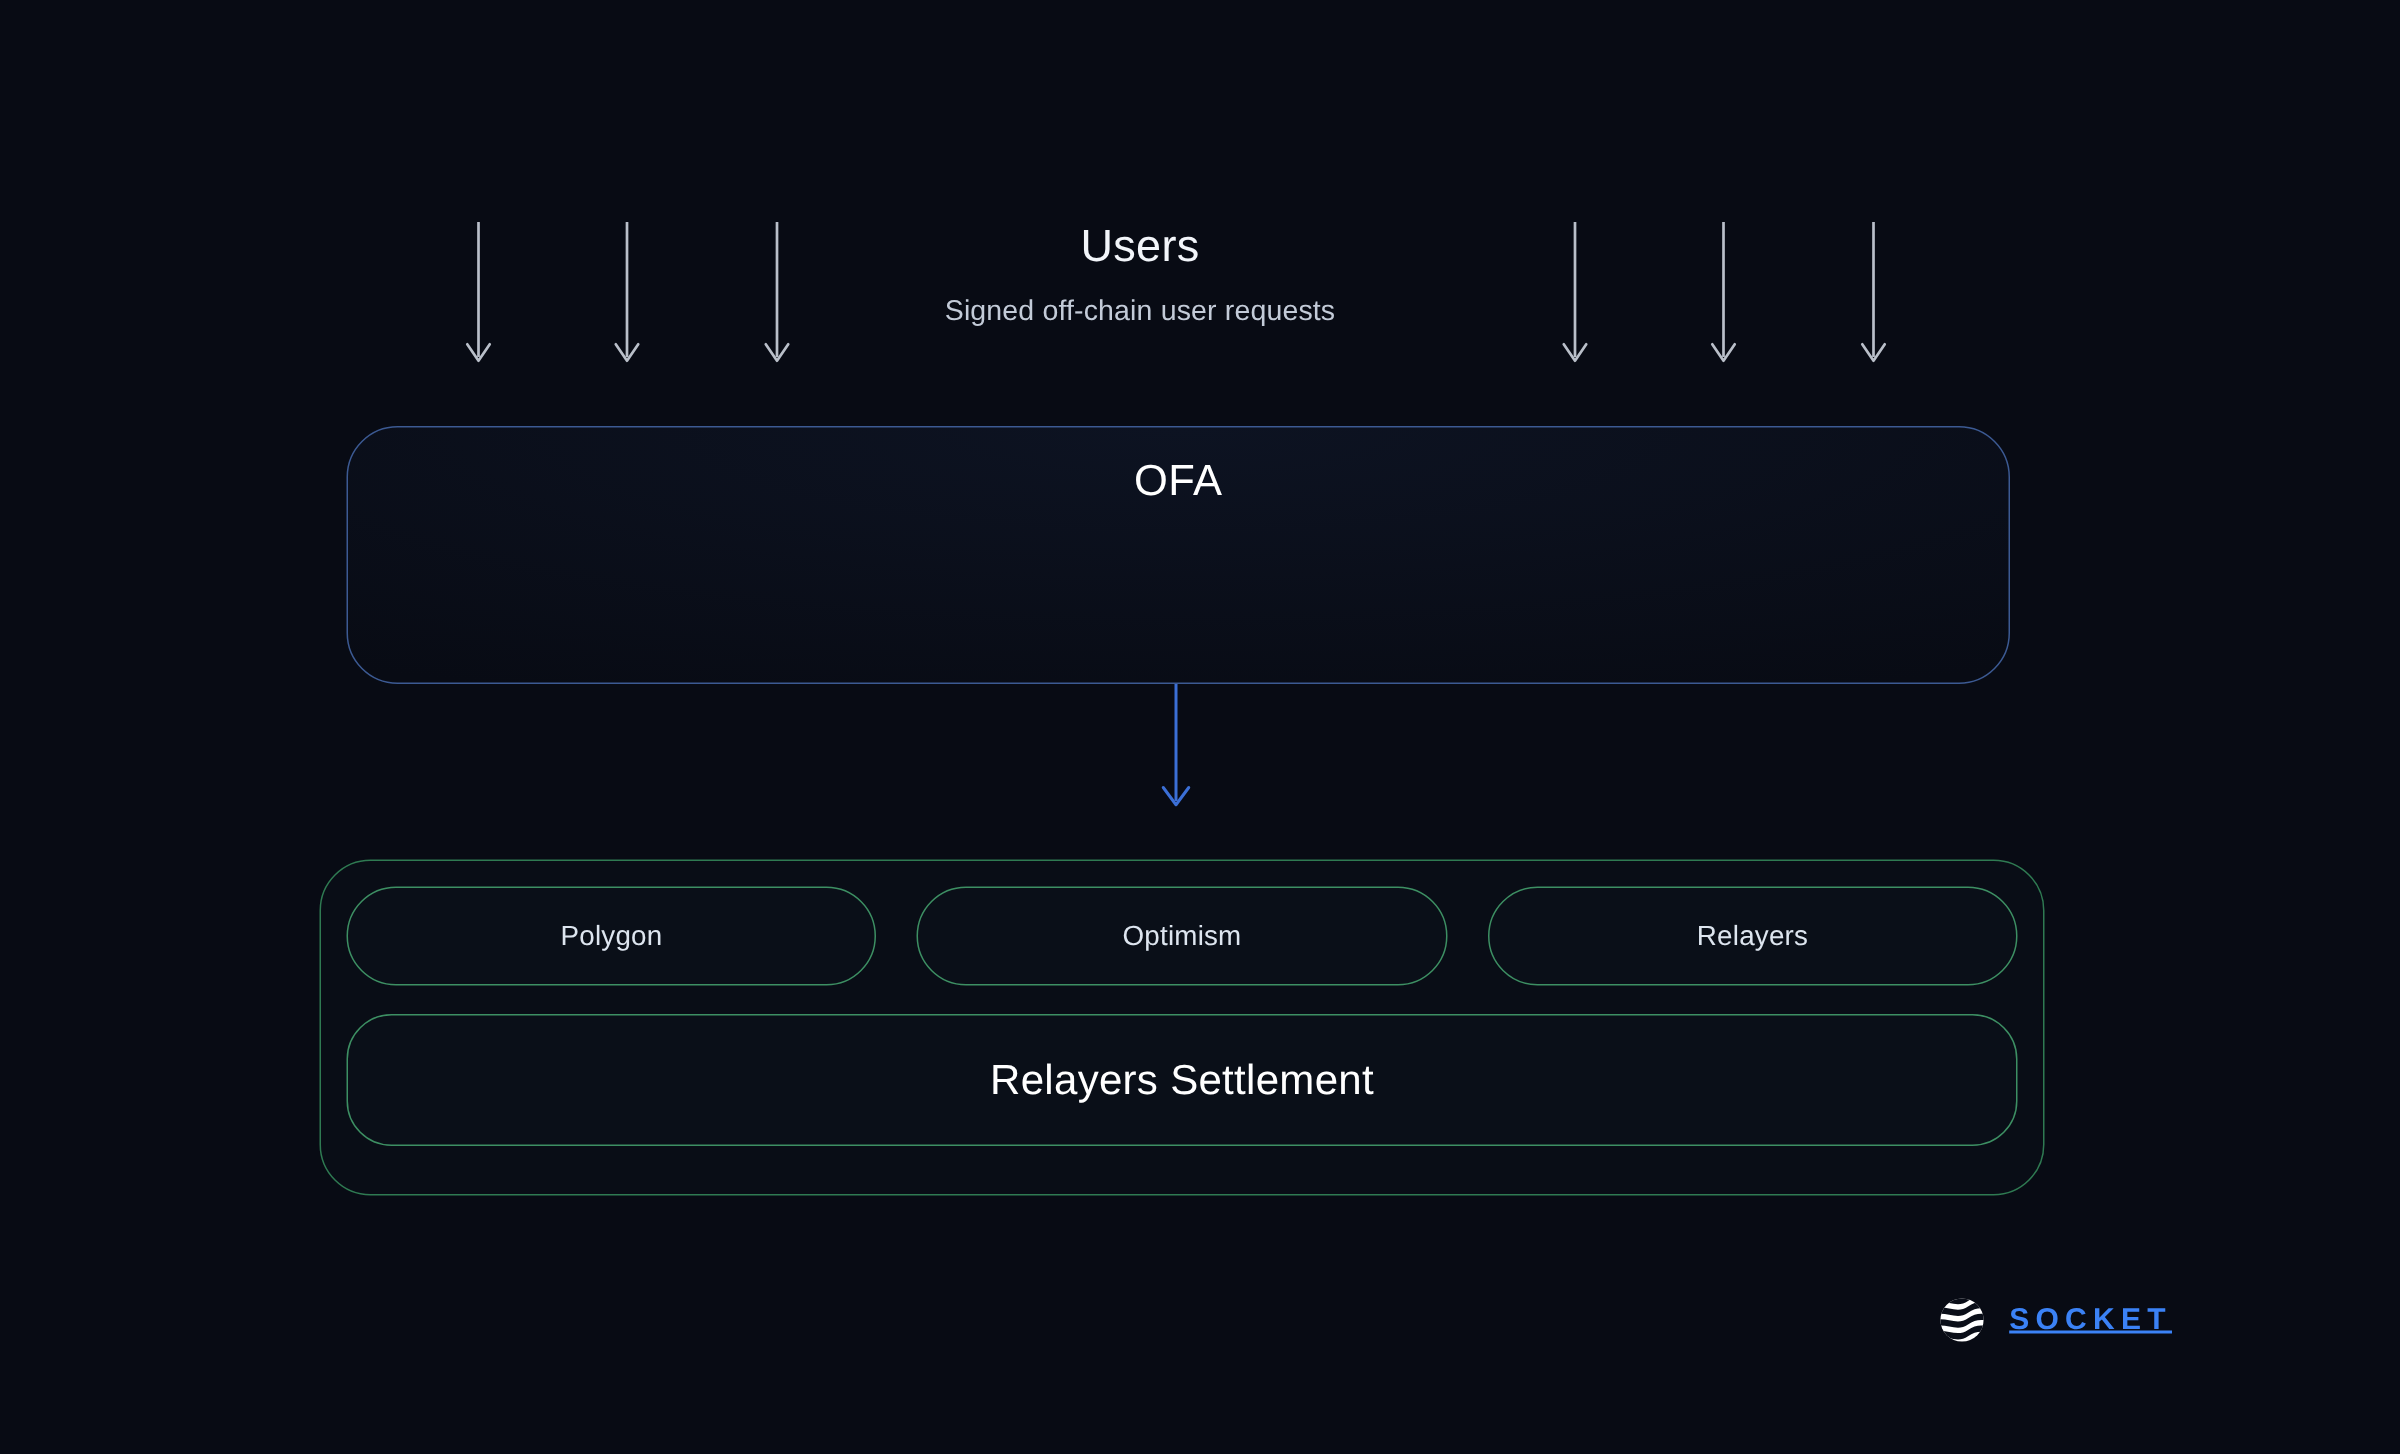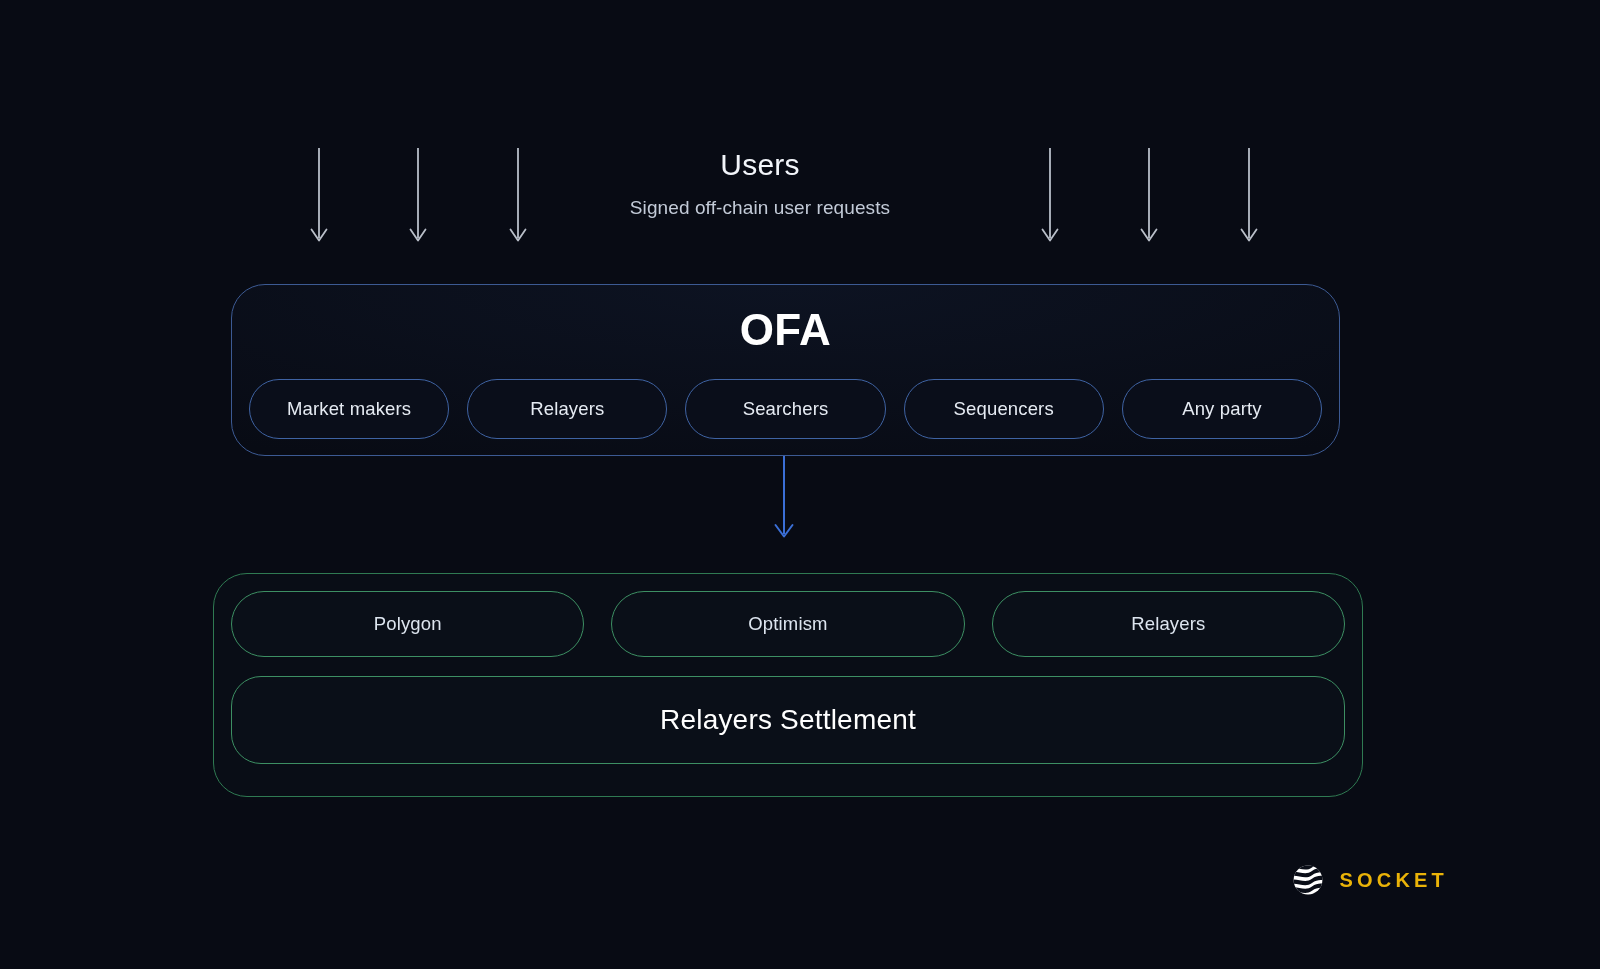--- a/index.html
+++ b/index.html
@@ -64,22 +64,22 @@
     border-radius: 34px;
     box-sizing: border-box;
     background: radial-gradient(120% 160% at 50% 0%, #0d1322 0%, #080b14 72%);
   }
   #ofa-title {
     position: absolute;
     top: 20px;
     left: 0;
     right: 0;
     text-align: center;
-    font-size: 44px;
-    font-weight: 700;
+    font-size: 29px;
+    font-weight: 400;
     color: #ffffff;
     letter-spacing: 0.3px;
   }
   #ofa-pills {
     position: absolute;
     left: 17px;
     right: 17px;
     bottom: 16px;
     display: flex;
     justify-content: space-between;
@@ -165,22 +165,23 @@
     right: 72px;
     bottom: 72px;
     display: flex;
     align-items: center;
     gap: 14px;
   }
   #brand-mark { width: 34px; height: 34px; display: block; }
   #brand-word {
     font-size: 20px;
     font-weight: 700;
-    color: #eab308;
+    color: #3b82f6;
     letter-spacing: 4.2px;
+    text-decoration: underline;
   }
 </style>
 </head>
 <body>
 
 <div id="stage">
 
   <div id="users-block">
     <div id="users-title">Users</div>
     <div id="users-sub">Signed off-chain user requests</div>
@@ -220,27 +221,20 @@
       <div class="arrow-down" style="left: 1238px;">
         <svg width="22" height="100" viewBox="0 0 22 100" fill="none">
           <path d="M11 0 L11 90" stroke="#b9bfc9" stroke-width="1.8"></path>
           <path d="M3.5 81.5 L11 92.5 L18.5 81.5" stroke="#b9bfc9" stroke-width="1.8" fill="none" stroke-linecap="round" stroke-linejoin="round"></path>
         </svg>
       </div>
     </div>
 
   <div id="ofa-box">
     <div id="ofa-title">OFA</div>
-    <div id="ofa-pills">
-      <div class="pill-blue">Market makers</div>
-      <div class="pill-blue">Relayers</div>
-      <div class="pill-blue">Searchers</div>
-      <div class="pill-blue">Sequencers</div>
-      <div class="pill-blue">Any party</div>
-    </div>
   </div>
 
   <div id="blue-connector">
     <svg width="26" height="90" viewBox="0 0 26 90" fill="none">
       <path d="M13 0 L13 78" stroke="#3b6fd6" stroke-width="2"></path>
       <path d="M4.5 69 L13 80.5 L21.5 69" stroke="#3b6fd6" stroke-width="2" fill="none" stroke-linecap="round" stroke-linejoin="round"></path>
     </svg>
   </div>
 
   <div id="chains-box">

